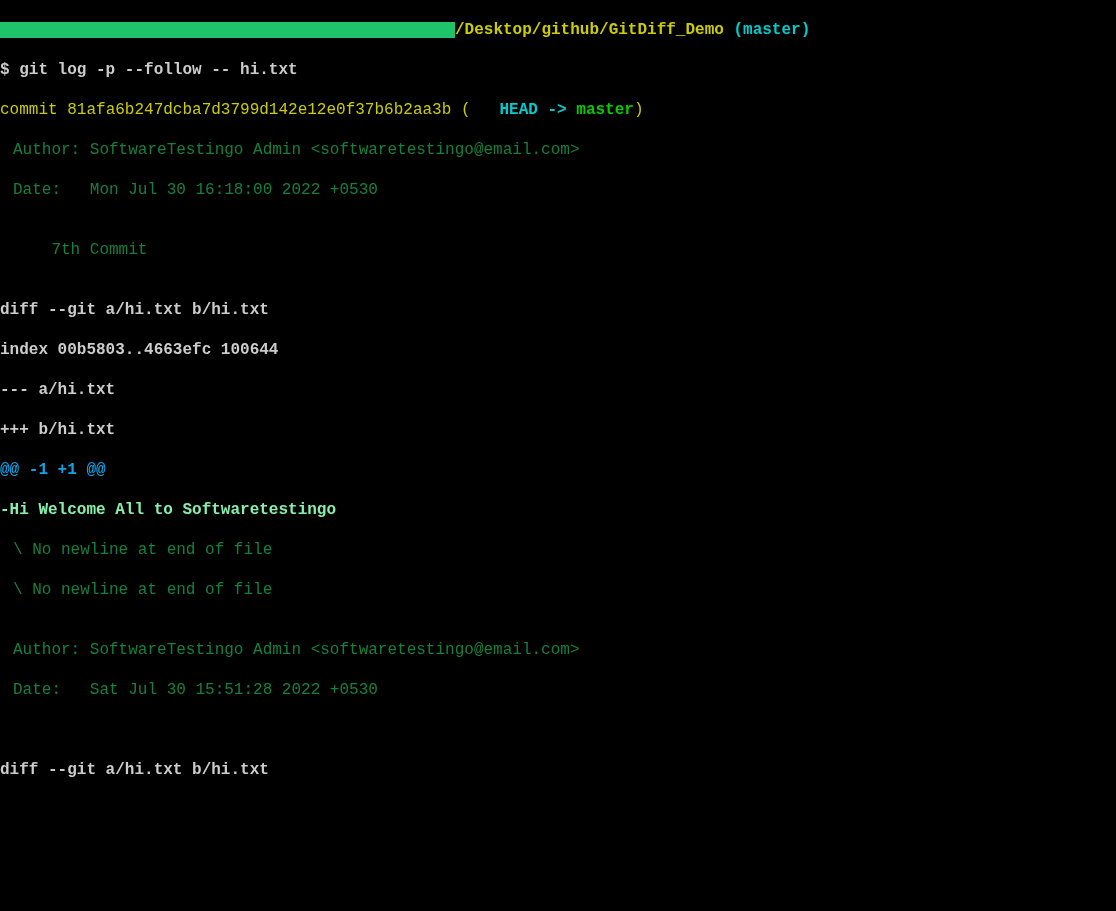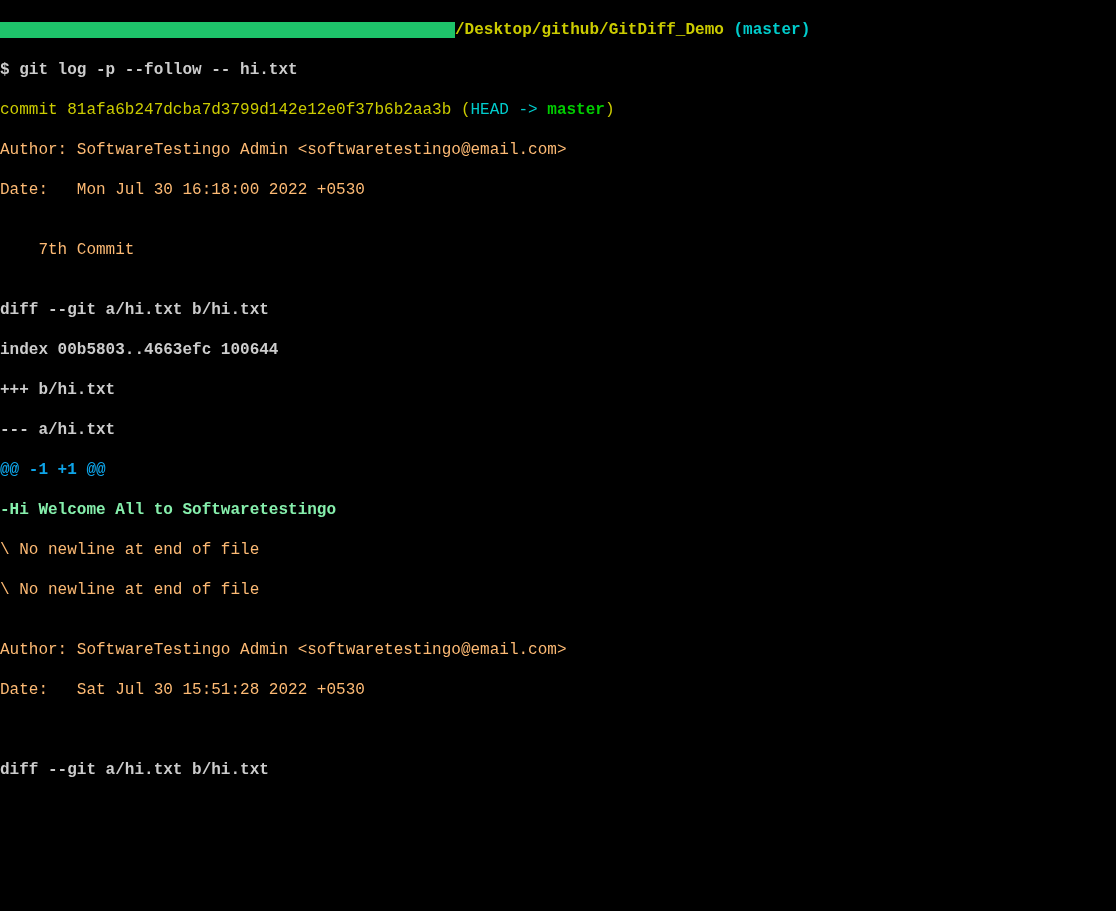--- a/index.html
+++ b/index.html
@@ -28,44 +28,44 @@
     background: #1ec36a;
     height: 16px;
     width: 455px;
     display: inline-block;
   }
   .path { color: #cccc00; font-weight: bold; text-align: center; }
   .branch { color: #00cccc; font-weight: bold; }
   .prompt { color: #cccccc; font-weight: bold;}
   .cmd { color: #cccccc; font-weight: bold;}
   .commit-hash { color: #cccc00; }
-  .head-ref { color: #00cccc; font-weight: normal;}
+  .head-ref { color: #00cccc; font-weight: bold; margin-left: 29px;}
   .master-ref { color: #00cc00; font-weight: bold;}
   .paren { color: #cccc00; }
-  .grey { color: #fdba74; }
+  .grey { color: #15803d; margin-left: 13px; }
   .hunk { color: #0ea5e9; font-weight: bold;}
   .del { color: #86efac; font-weight: bold;}
   .add { color: #00cc00; font-weight: bold;}
 </style>
 </head>
 <body>
 
 <div class="terminal">
 <div class="title-line"><span class="green-bar"></span><span class="path">/Desktop/github/GitDiff_Demo</span><span class="branch"> (</span><span class="branch">master</span><span class="branch">)</span></div>
 <div><span class="prompt">$ </span><span class="cmd">git log -p --follow -- hi.txt</span></div>
 <div><span class="commit-hash">commit </span><span class="commit-hash">81afa6b247dcba7d3799d142e12e0f37b6b2aa3b</span><span class="paren"> (</span><span class="head-ref">HEAD -&gt; </span><span class="master-ref">master</span><span class="paren">)</span></div>
 <div class="grey">Author: SoftwareTestingo Admin &lt;softwaretestingo@email.com&gt;</div>
 <div class="grey">Date:   Mon Jul 30 16:18:00 2022 +0530</div>
 <div class="grey"></div>
 <div class="grey">    7th Commit</div>
 <div class="grey"></div>
 <div class="prompt">diff --git a/hi.txt b/hi.txt</div>
 <div class="prompt">index 00b5803..4663efc 100644</div>
+<div class="prompt">--- a/hi.txt</div>
 <div class="prompt">+++ b/hi.txt</div>
-<div class="prompt">--- a/hi.txt</div>
 <div class="hunk">@@ -1 +1 @@</div>
 <div class="del">-Hi Welcome All to Softwaretestingo</div>
 <div class="grey">\ No newline at end of file</div>
 <div class="grey">\ No newline at end of file</div>
 <div class="grey"></div>
 <div class="grey">Author: SoftwareTestingo Admin &lt;softwaretestingo@email.com&gt;</div>
 <div class="grey">Date:   Sat Jul 30 15:51:28 2022 +0530</div>
 <div class="grey"></div>
 <div class="grey"></div>
 <div class="prompt">diff --git a/hi.txt b/hi.txt</div>

